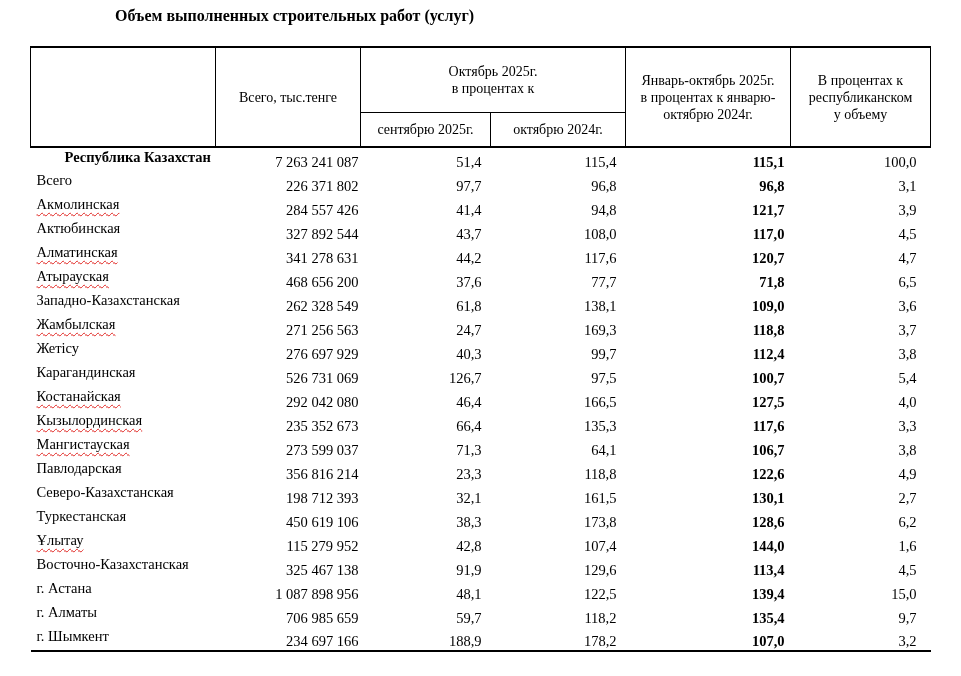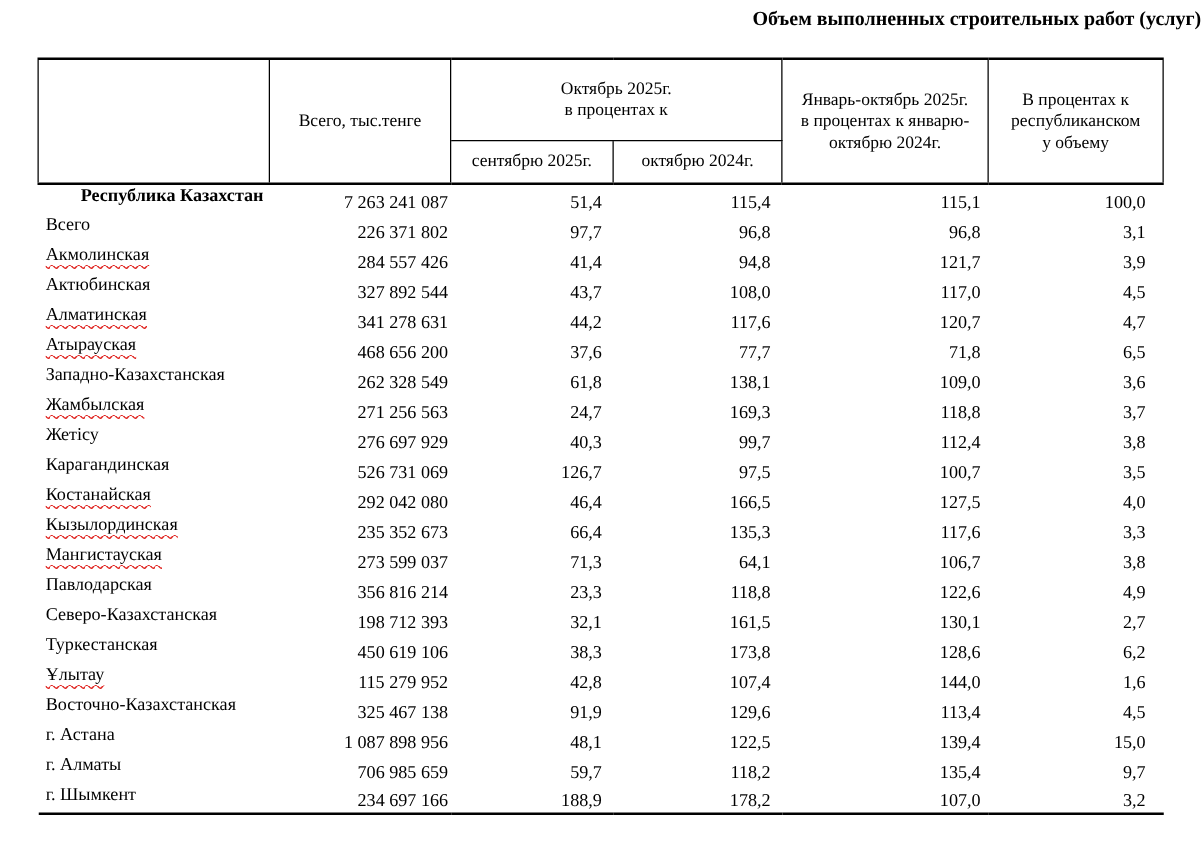--- a/index.html
+++ b/index.html
@@ -9,21 +9,21 @@
     width: 961px; height: 676px;
     font-family: "Liberation Serif", "DejaVu Serif", serif;
     color: #000000;
     overflow: hidden;
   }
   .page { width: 961px; height: 676px; position: relative; }
 
   .title {
     padding-top: 7px;
     padding-left: 115px;      
-    text-align: right;
+    text-align: left;
     font-weight: bold;
     font-size: 16px;
     line-height: 18px;
     white-space: nowrap;
   }
 
   table.report {
     border-collapse: collapse;
     table-layout: fixed;
     width: 900px;
@@ -64,21 +64,21 @@
   }
   td.num {
     vertical-align: bottom;
     text-align: right;
     padding-bottom: 0;
     white-space: nowrap;
   }
   td.col-total { padding-right: 2px; }
   td.col-sep   { padding-right: 9px; }
   td.col-oct   { padding-right: 9px; }
-  td.col-jan   { padding-right: 6px; }
+  td.col-jan   { padding-right: 6px; font-weight: bold; }
   td.col-share { padding-right: 14px; }
 
   tr.row-bold td.name-cell .region-label { font-weight: bold; margin-left: 28px; }
 
   tr.last-row td { border-bottom: 2px solid #000; }
 
   .misspelled {
     text-decoration-line: underline;
     text-decoration-style: wavy;
     text-decoration-color: var(--squiggle, #e02420);
@@ -213,21 +213,21 @@
     <td class="num col-share">3,8</td>
   </tr>
         <tr>
     <td class="name-cell">
       <span class="region-label">Карагандинская</span>
     </td>
     <td class="num col-total">526 731 069</td>
     <td class="num col-sep">126,7</td>
     <td class="num col-oct">97,5</td>
     <td class="num col-jan">100,7</td>
-    <td class="num col-share">3,5</td>
+    <td class="num col-share">5,4</td>
   </tr>
         <tr>
     <td class="name-cell">
       <span class="region-label misspelled">Костанайская</span>
     </td>
     <td class="num col-total">292 042 080</td>
     <td class="num col-sep">46,4</td>
     <td class="num col-oct">166,5</td>
     <td class="num col-jan">127,5</td>
     <td class="num col-share">4,0</td>

